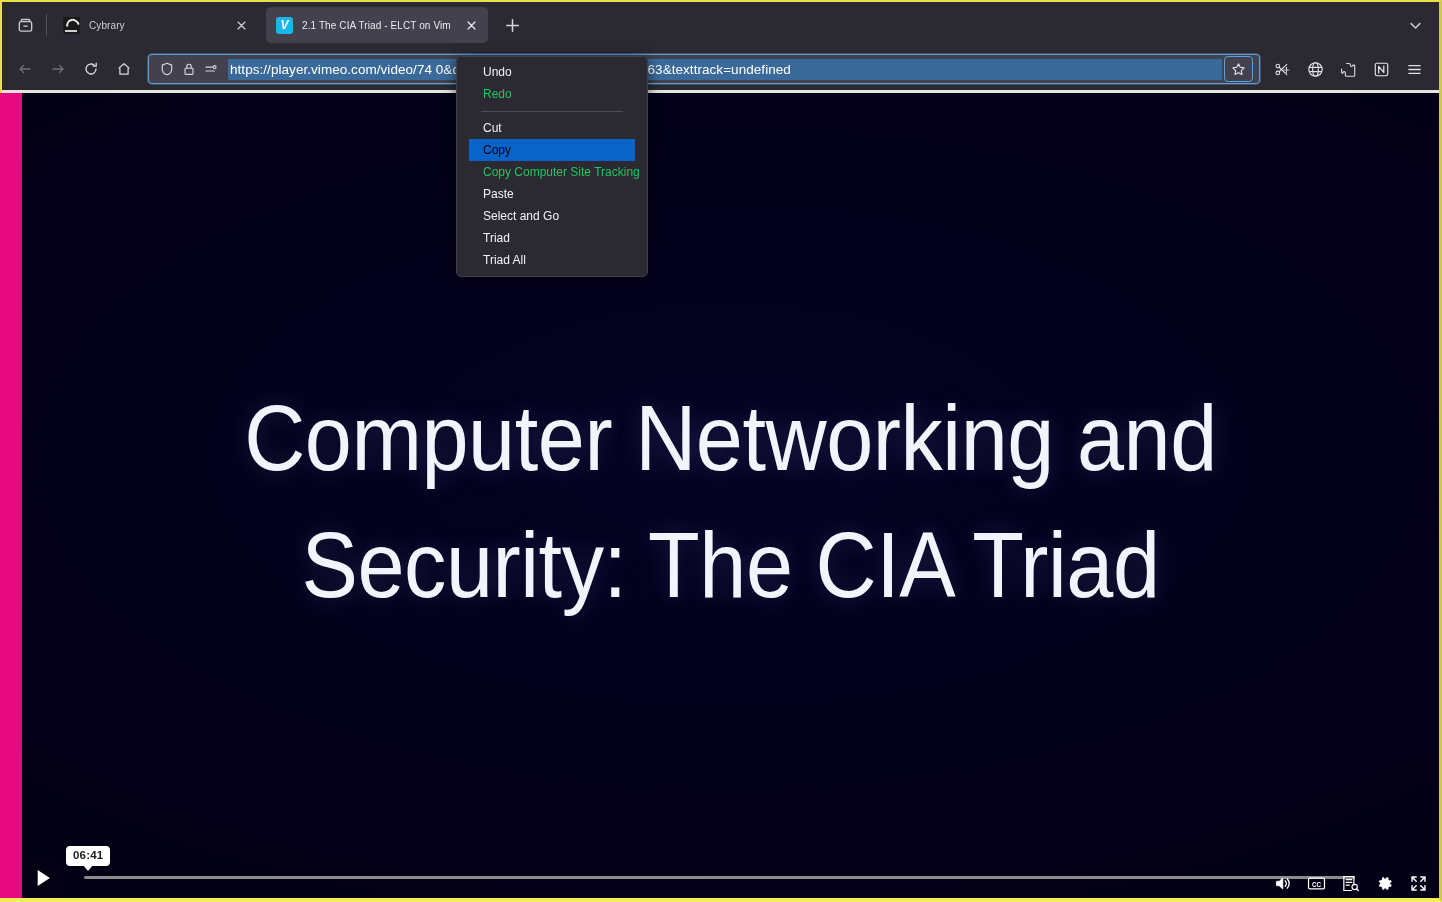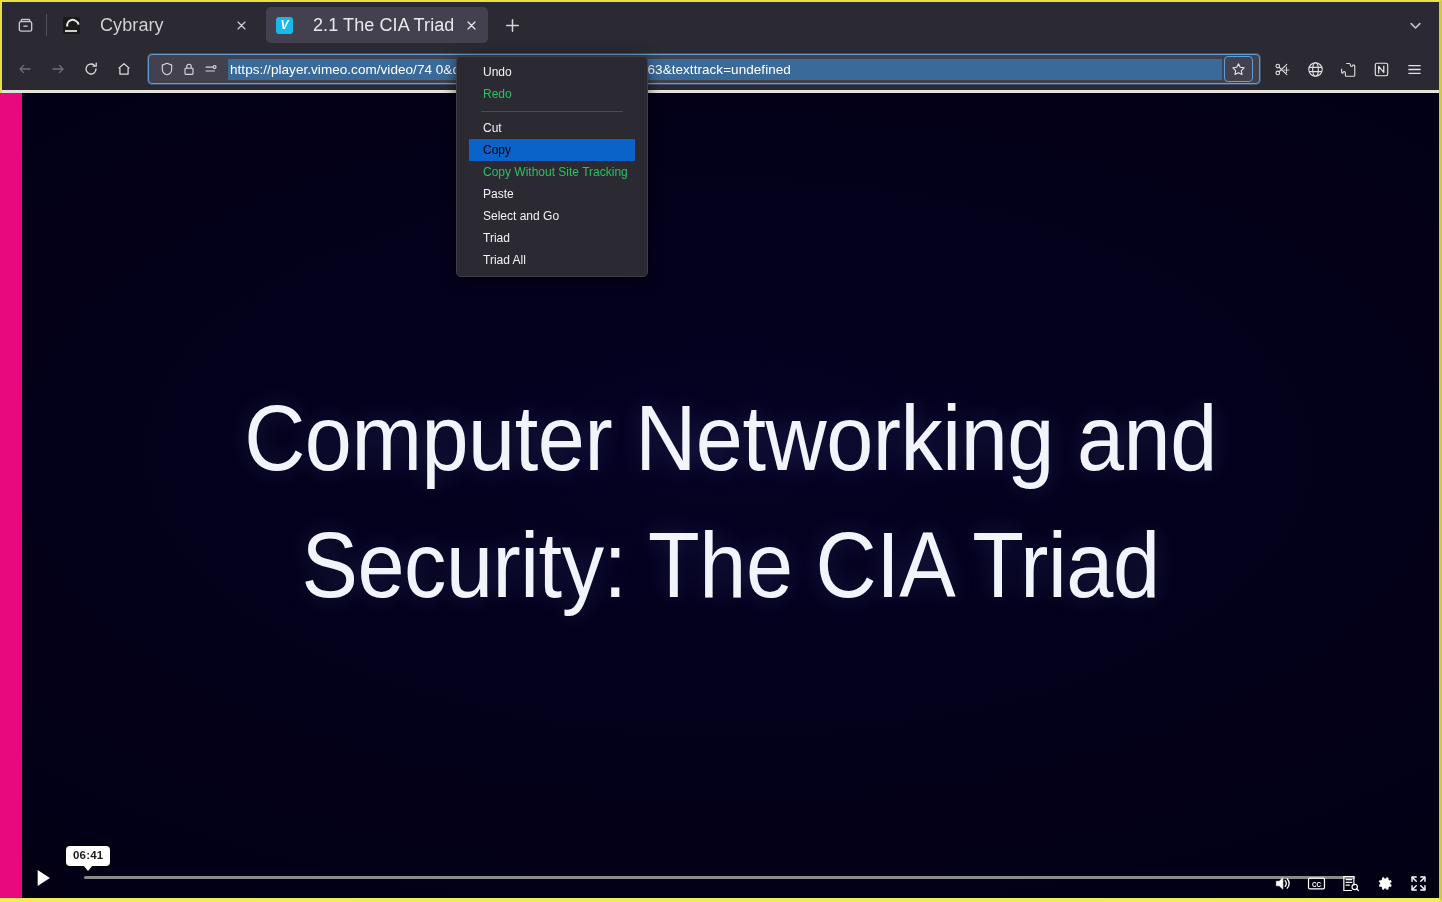--- a/index.html
+++ b/index.html
@@ -93,27 +93,26 @@
   .fav-vimeo {
     background: #1ab7ea;
     border-radius: 3px;
     display: flex; align-items: center; justify-content: center;
     font-size: 12px; font-weight: bold; color: #fff;
     font-style: italic;
     line-height: 1;
   }
 
   .tab-title {
-    font-size: 18px;
+    font-size: 10px;
     color: #e9e9ed;
     white-space: nowrap;
     overflow: hidden;
     flex: 1;
     letter-spacing: 0.1px;
-    margin-left: 11px;
   }
   .tab.inactive .tab-title { color: #cfcfd6; }
 
   .tab-close {
     width: 18px; height: 18px; flex: none;
     display: flex; align-items: center; justify-content: center;
     border-radius: 3px;
     cursor: default;
   }
   .tab-close svg { width: 11px; height: 11px; }
@@ -571,20 +570,20 @@
       </div>
     </div>
   </div>
 
   <div id="ctxmenu">
       <div class="ctx-item">Undo</div>
       <div class="ctx-item disabled">Redo</div>
       <div class="ctx-sep"></div>
       <div class="ctx-item">Cut</div>
       <div class="ctx-item selected">Copy</div>
-      <div class="ctx-item disabled">Copy Without Site Tracking</div>
+      <div class="ctx-item disabled">Copy Computer Site Tracking</div>
       <div class="ctx-item">Paste</div>
       <div class="ctx-item">Select and Go</div>
       <div class="ctx-item">Triad</div>
       <div class="ctx-item">Triad All</div>
     </div>
 
 </div>
 
 </body></html>

